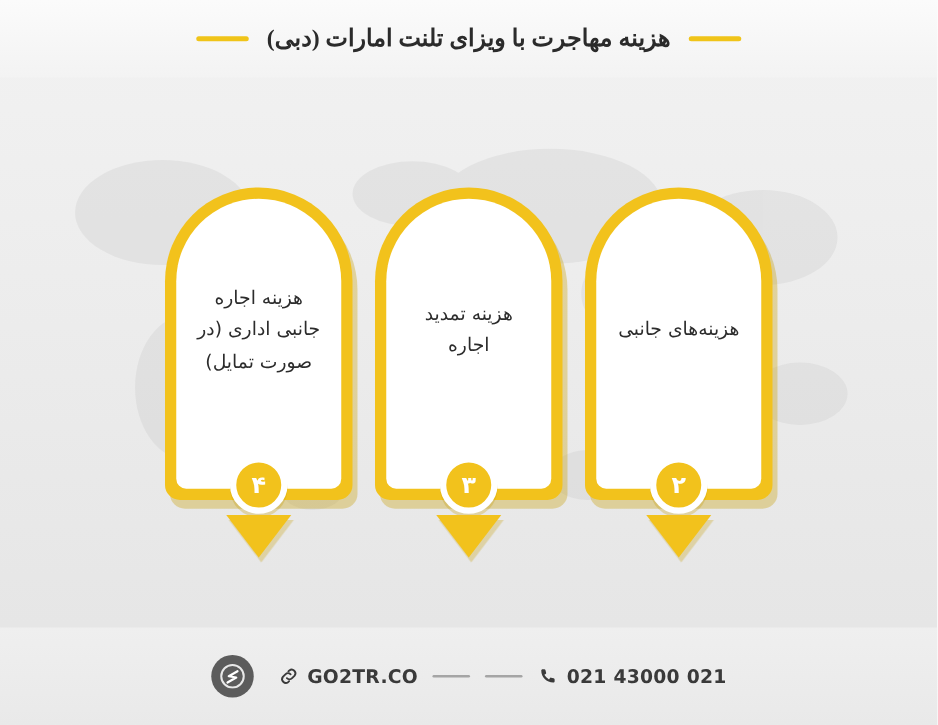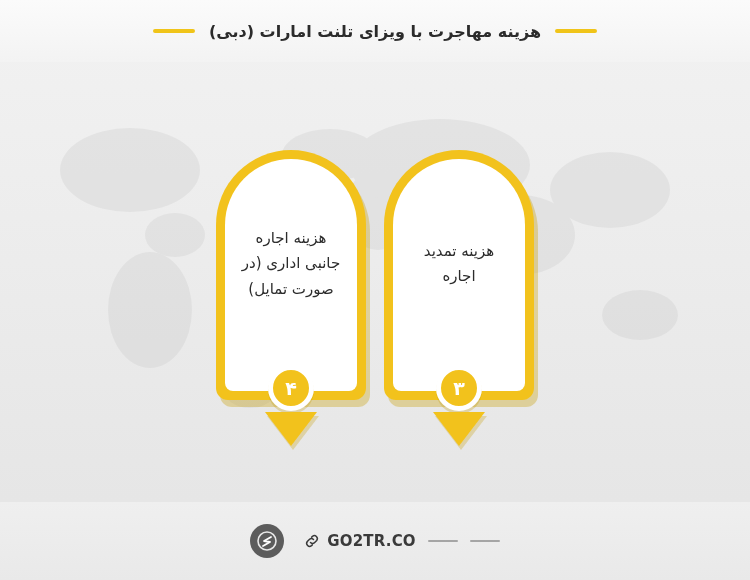--- a/index.html
+++ b/index.html
@@ -49,25 +49,26 @@
     gap: 14px;
     direction: rtl;
   }
   .title-rule {
     width: 42px;
     height: 4px;
     border-radius: 2px;
     background: #f0c419;
   }
   .header-title {
-    font-size: 16px;
+    font-size: 19px;
     font-weight: bold;
     color: #2b2b2b;
     white-space: nowrap;
     letter-spacing: 0;
+    font-family: Liberation Serif, serif;
   }
 
   
   .cards {
     position: absolute;
     top: 150px;
     left: 0;
     width: 750px;
     height: 320px;
     display: flex;
@@ -225,20 +226,31 @@
     <div class="header-inner">
       <div class="title-rule"></div>
       <div class="header-title">هزینه مهاجرت با ویزای تلنت امارات (دبی)</div>
       <div class="title-rule"></div>
     </div>
   </div>
 
   <div class="cards">
 
 
+    <div class="card-wrap">
+      <div class="card">
+        <div class="card-inner">
+          <div class="card-label">هزینه‌های جانبی</div>
+        </div>
+      </div>
+      <div class="num-badge">
+        <span>۲</span>
+      </div>
+      <div class="pointer"></div>
+    </div>
 
     <div class="card-wrap">
       <div class="card">
         <div class="card-inner">
           <div class="card-label">هزینه تمدید اجاره</div>
         </div>
       </div>
       <div class="num-badge">
         <span>۳</span>
       </div>
@@ -277,17 +289,25 @@
           </svg>
         </span>
         <span>GO2TR.CO</span>
       </div>
 
       <div class="footer-sep"></div>
 
 
       <div class="footer-sep"></div>
 
+      <div class="footer-item">
+        <span class="ficon">
+          <svg width="16" height="16" viewBox="0 0 16 16" aria-hidden="true">
+            <path d="M3 3.4c0-.6.5-1.1 1.1-1.1h1.3c.5 0 .9.3 1 .8l.5 2c.1.4 0 .8-.4 1l-1 .7a9 9 0 0 0 3.7 3.7l.7-1c.2-.3.6-.5 1-.4l2 .5c.5.1.8.5.8 1v1.3c0 .6-.5 1.1-1.1 1.1C7.3 13 3 8.7 3 3.4z" fill="#3a3a3a"></path>
+          </svg>
+        </span>
+        <span>021 43000 021</span>
+      </div>
 
     </div>
   </div>
 
 </div>
 
 </body></html>

